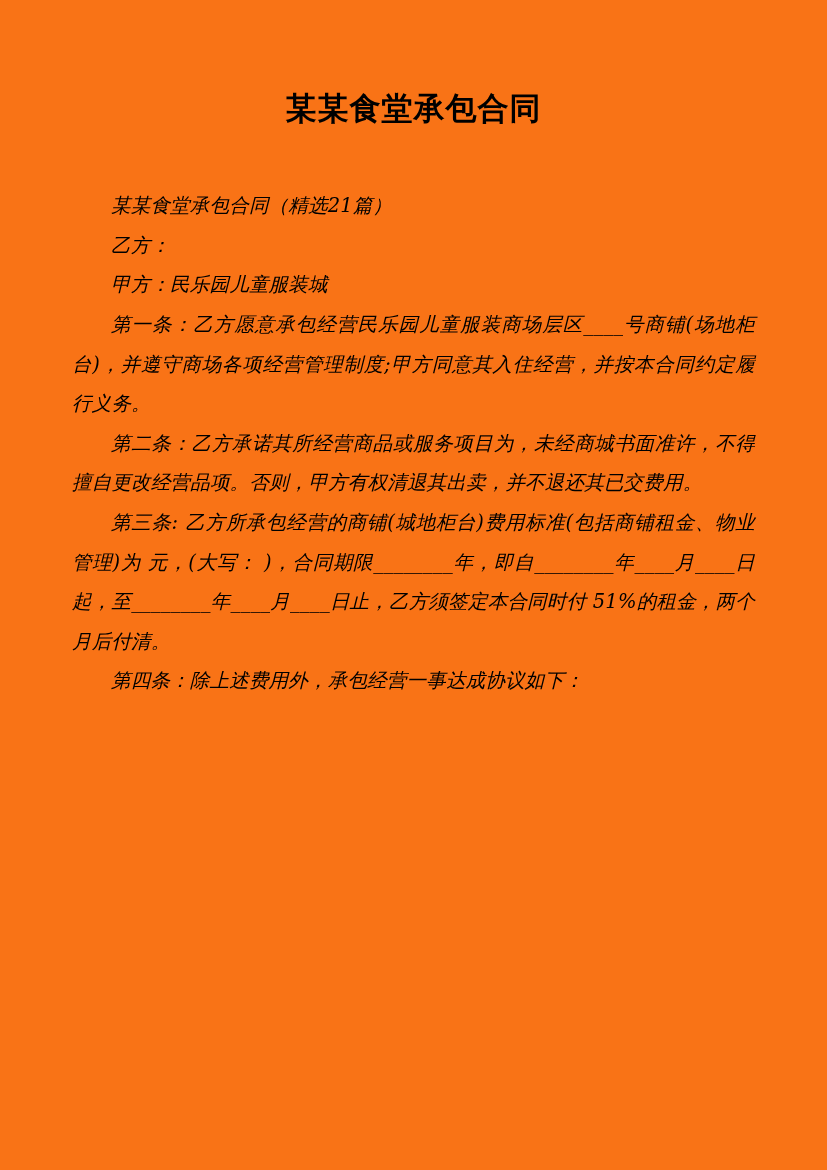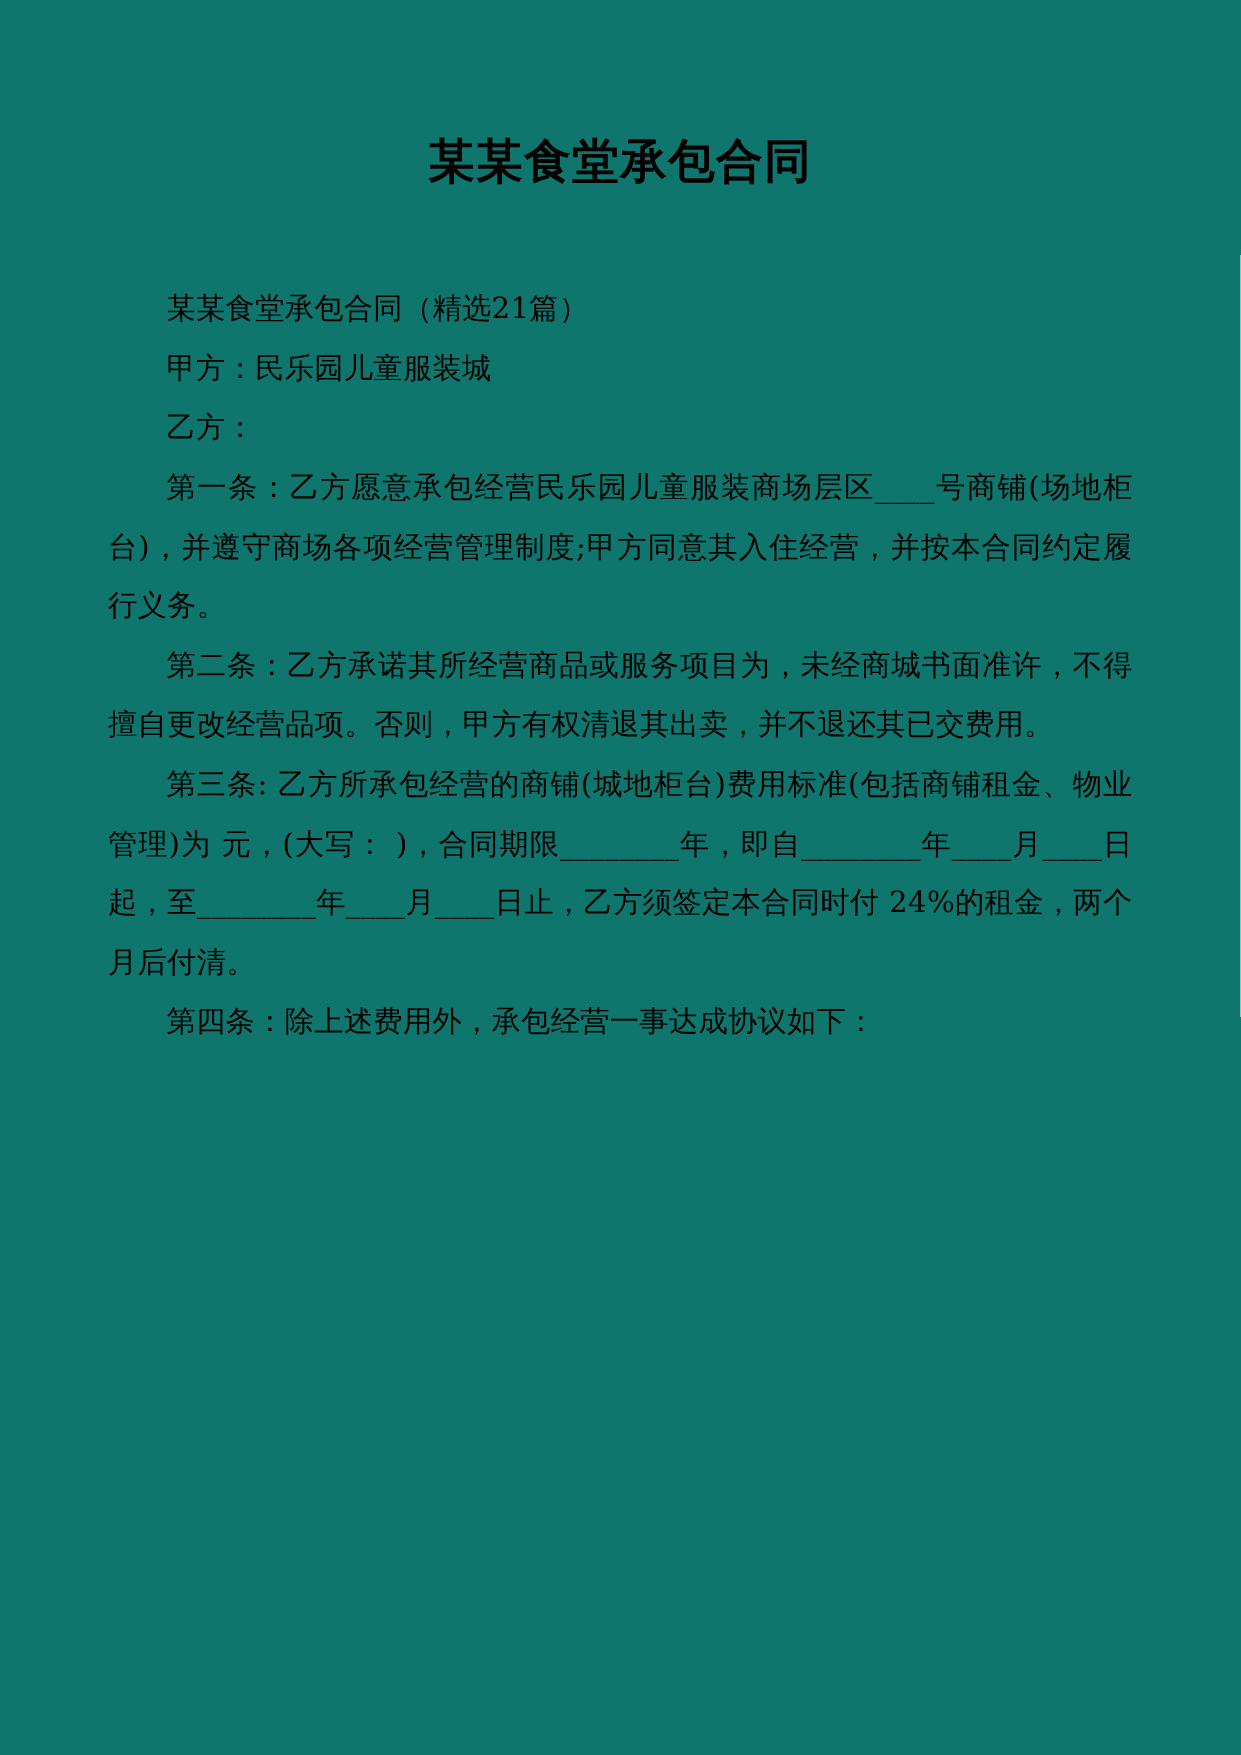--- a/index.html
+++ b/index.html
@@ -12,21 +12,21 @@
     height: 1170px;
     font-family: "DejaVu Serif", "Liberation Serif", serif;
     color: #000000;
     overflow: hidden;
   }
   .page {
     box-sizing: border-box;
     width: 827px;
     height: 1170px;
     padding: 88px 72px 40px 72px;
-    background: #0f766e;
+    background: #f97316;
     position: relative;
   }
   .doc-title {
     text-align: center;
     font-size: 31px;
     font-weight: 700;
     letter-spacing: 1px;
     margin: 0 0 58px 0;
     line-height: 1.3;
     font-family: "DejaVu Sans", "Liberation Sans", sans-serif;
@@ -35,32 +35,33 @@
     font-size: 19.5px;
     line-height: 2.03;
     text-align: justify;
     text-justify: inter-ideograph;
     letter-spacing: 0.2px;
   }
   .para {
     margin: 0;
     text-indent: 2em;
     white-space: normal;
+    font-style: italic;
   }
 </style>
 </head>
 <body>
 
 <div class="page">
 
   <h1 class="doc-title">某某食堂承包合同</h1>
 
   <div class="body-block">
     <p class="para">某某食堂承包合同（精选21篇）</p>
+    <p class="para">乙方：</p>
     <p class="para">甲方：民乐园儿童服装城</p>
-    <p class="para">乙方：</p>
     <p class="para">第一条：乙方愿意承包经营民乐园儿童服装商场层区____号商铺(场地柜台)，并遵守商场各项经营管理制度;甲方同意其入住经营，并按本合同约定履行义务。</p>
     <p class="para">第二条：乙方承诺其所经营商品或服务项目为，未经商城书面准许，不得擅自更改经营品项。否则，甲方有权清退其出卖，并不退还其已交费用。</p>
-    <p class="para">第三条: 乙方所承包经营的商铺(城地柜台)费用标准(包括商铺租金、物业管理)为    元，(大写：    )，合同期限________年，即自________年____月____日起，至________年____月____日止，乙方须签定本合同时付 24%的租金，两个月后付清。</p>
+    <p class="para">第三条: 乙方所承包经营的商铺(城地柜台)费用标准(包括商铺租金、物业管理)为    元，(大写：    )，合同期限________年，即自________年____月____日起，至________年____月____日止，乙方须签定本合同时付 51%的租金，两个月后付清。</p>
     <p class="para">第四条：除上述费用外，承包经营一事达成协议如下：</p>
   </div>
 
 </div>
 
 </body></html>

